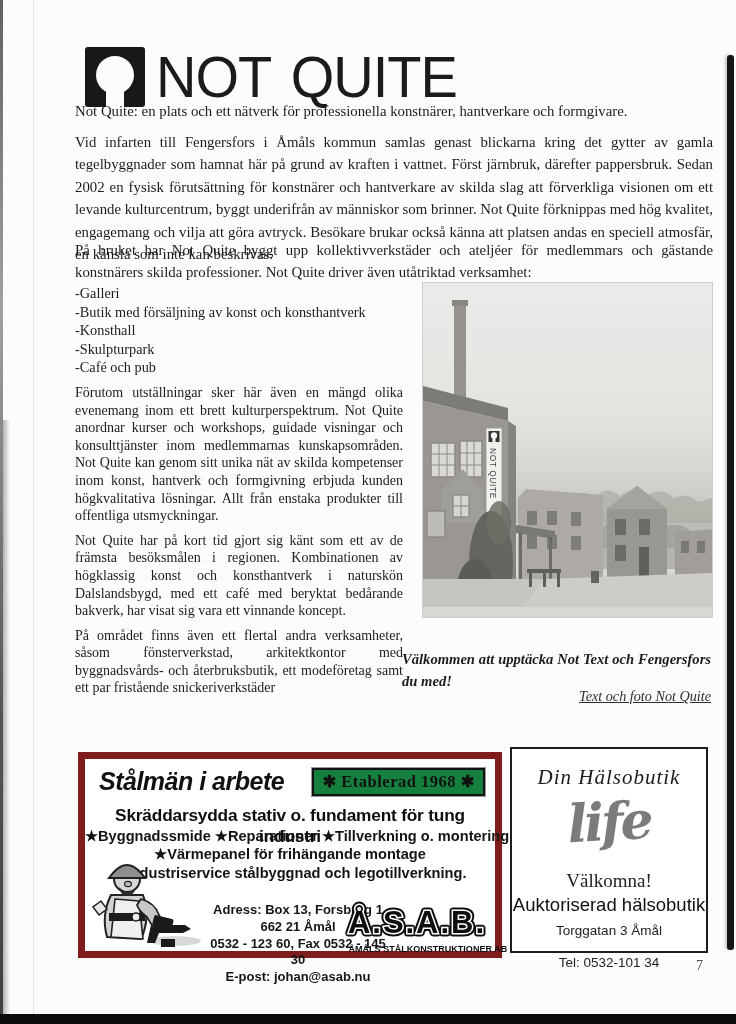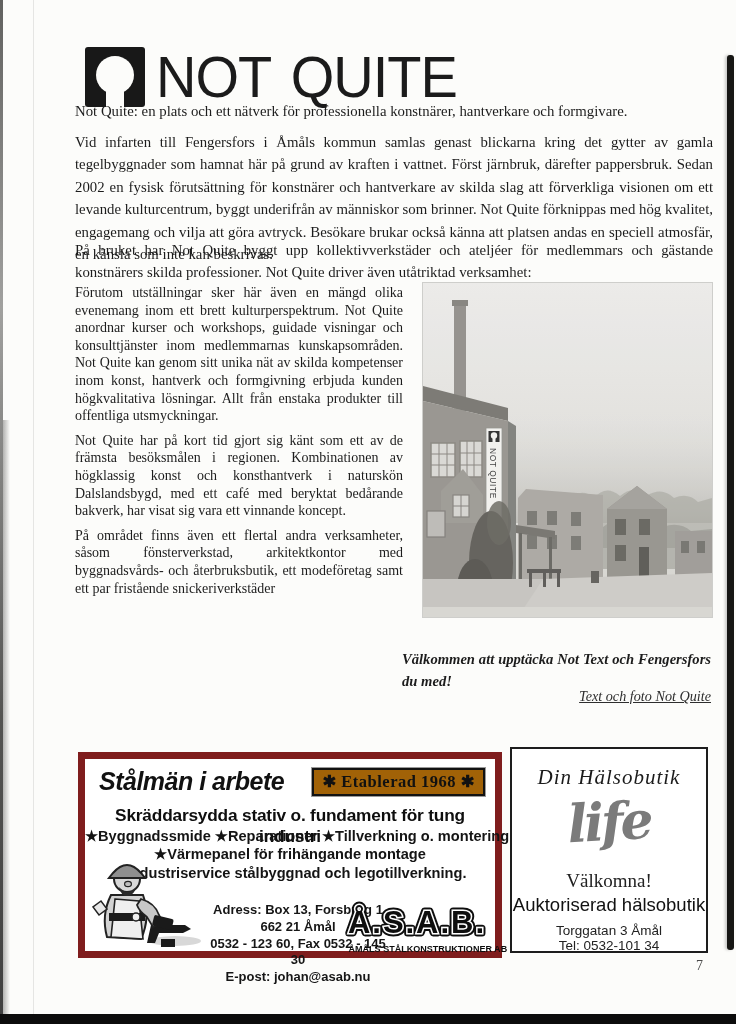--- a/index.html
+++ b/index.html
@@ -44,21 +44,21 @@
     font-style:italic;line-height:22px;text-align:justify;}
   .credit{position:absolute;left:402px;top:688px;width:309px;font-size:14.2px;font-style:italic;
     text-align:right;color:#2e2e2e;text-decoration:underline;}
 
   
   .ad-asab{position:absolute;left:78px;top:752px;width:424px;height:206px;background:#fff;
     border:7px solid #7f1d1d;box-sizing:border-box;font-family:"Liberation Sans",sans-serif;}
   .asab-row1{position:absolute;left:14px;top:8px;right:10px;display:flex;align-items:center;
     justify-content:space-between;}
   .asab-title{font-size:25px;font-weight:bold;font-style:italic;letter-spacing:-.5px;color:#111;}
-  .asab-badge{background:#a16207;border:2px solid #121212;box-shadow:0 0 0 1px #9a9a9a;
+  .asab-badge{background:#15803d;border:2px solid #121212;box-shadow:0 0 0 1px #9a9a9a;
     padding:2px 8px;font-family:"Liberation Serif",serif;font-weight:bold;font-size:16.5px;
     letter-spacing:.5px;white-space:nowrap;color:#111;}
   .asab-headline{position:absolute;left:0;right:0;top:46px;text-align:center;font-size:17.3px;
     font-weight:bold;letter-spacing:-.2px;color:#0e0e0e;}
   .asab-bullets{position:absolute;left:0;right:0;top:68px;text-align:center;font-size:14.6px;
     font-weight:bold;line-height:18.4px;color:#141414;}
   .asab-bullets div{white-space:nowrap;}
   .smith{position:absolute;left:6px;bottom:4px;width:118px;height:92px;}
   .asab-contact{position:absolute;left:118px;top:143px;width:190px;text-align:center;
     font-size:13px;font-weight:bold;line-height:16.8px;color:#161616;}
@@ -68,21 +68,21 @@
 
   
   .ad-life{position:absolute;left:510px;top:747px;width:198px;height:206px;background:#fff;
     border:2px solid #1d1d1d;box-sizing:border-box;text-align:center;}
   .life-title{margin-top:16px;font-size:21px;font-style:italic;letter-spacing:1px;color:#1b1b1b;}
   .life-brand{margin-top:2px;font-family:"DejaVu Serif",serif;font-style:italic;font-weight:bold;
     font-size:52px;line-height:60px;color:#7b7b7b;letter-spacing:-3px;transform:rotate(-3deg);}
   .life-l1{margin-top:18px;font-size:19px;color:#222;}
   .life-l2{margin-top:2px;font-family:"Liberation Sans",sans-serif;font-size:18.5px;color:#111;}
   .life-l3{margin-top:7px;font-family:"Liberation Sans",sans-serif;font-size:13.5px;color:#222;}
-  .life-l4{margin-top:0;font-family:"Liberation Sans",sans-serif;font-size:13.5px;color:#222;}
+  .life-l4{margin-top:17px;font-family:"Liberation Sans",sans-serif;font-size:13.5px;color:#222;}
 
   .page-num{position:absolute;left:696px;top:958px;font-size:14px;color:#4a4a4a;}
 </style>
 </head>
 <body>
 
 <div class="edge-left"></div>
 <div class="edge-left-soft"></div>
 <div class="edge-right"></div>
 <div class="edge-bottom"></div>
@@ -95,20 +95,27 @@
     <rect x="21" y="40" width="18" height="20" fill="#fcfcfa"></rect>
   </svg>
   <div class="nq-word">NOT QUITE</div>
 </div>
 
 <div class="intro serif">Not Quite: en plats och ett nätverk för professionella konstnärer, hantverkare och formgivare.</div>
 <div class="para-wide p1">Vid infarten till Fengersfors i Åmåls kommun samlas genast blickarna kring det gytter av gamla tegelbyggnader som hamnat här på grund av kraften i vattnet. Först järnbruk, därefter pappersbruk. Sedan 2002 en fysisk förutsättning för konstnärer och hantverkare av skilda slag att förverkliga visionen om ett levande kulturcentrum, byggt underifrån av människor som brinner. Not Quite förknippas med hög kvalitet, engagemang och vilja att göra avtryck. Besökare brukar också känna att platsen andas en speciell atmosfär, en känsla som inte kan beskrivas.</div>
 <div class="para-wide p2">På bruket har Not Quite byggt upp kollektivverkstäder och ateljéer för medlemmars och gästande konstnärers skilda professioner. Not Quite driver även utåtriktad verksamhet:</div>
 
 <div class="left-col">
+  <ul class="fac-list">
+    <li>-Galleri</li>
+    <li>-Butik med försäljning av konst och konsthantverk</li>
+    <li>-Konsthall</li>
+    <li>-Skulpturpark</li>
+    <li>-Café och pub</li>
+  </ul>
   <p>Förutom utställningar sker här även en mängd olika evenemang inom ett brett kulturperspektrum. Not Quite anordnar kurser och workshops, guidade visningar och konsulttjänster inom medlemmarnas kunskapsområden. Not Quite kan genom sitt unika nät av skilda kompetenser inom konst, hantverk och formgivning erbjuda kunden högkvalitativa lösningar. Allt från enstaka produkter till offentliga utsmyckningar.</p>
   <p>Not Quite har på kort tid gjort sig känt som ett av de främsta besöksmålen i regionen. Kombinationen av högklassig konst och konsthantverk i naturskön Dalslandsbygd, med ett café med beryktat bedårande bakverk, har visat sig vara ett vinnande koncept.</p>
   <p>På området finns även ett flertal andra verksamheter, såsom fönsterverkstad, arkitektkontor med byggnadsvårds- och återbruksbutik, ett modeföretag samt ett par fristående snickeriverkstäder</p>
 </div>
 
 <svg class="photo" viewBox="0 0 289 334" preserveAspectRatio="none">
   <defs>
     <linearGradient id="sky" x1="0" y1="0" x2="0" y2="1">
       <stop offset="0" stop-color="#edecea"></stop>
       <stop offset="0.55" stop-color="#e0dfdb"></stop>

